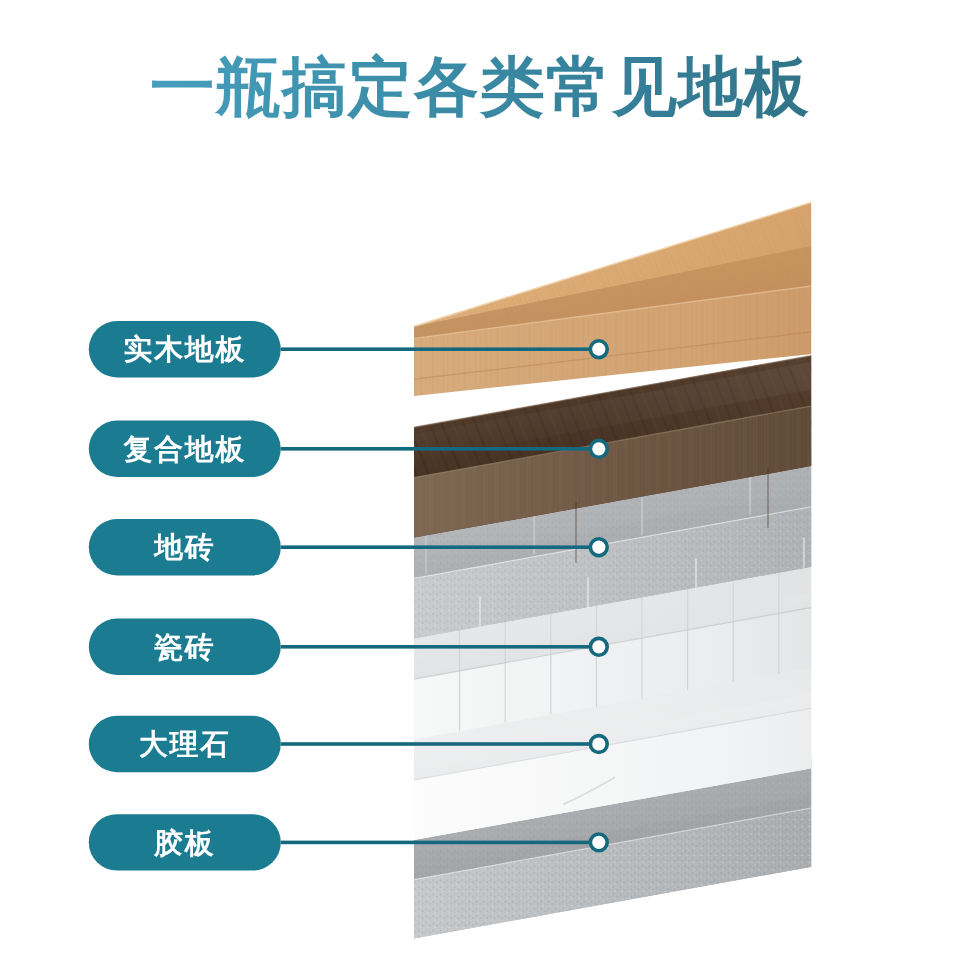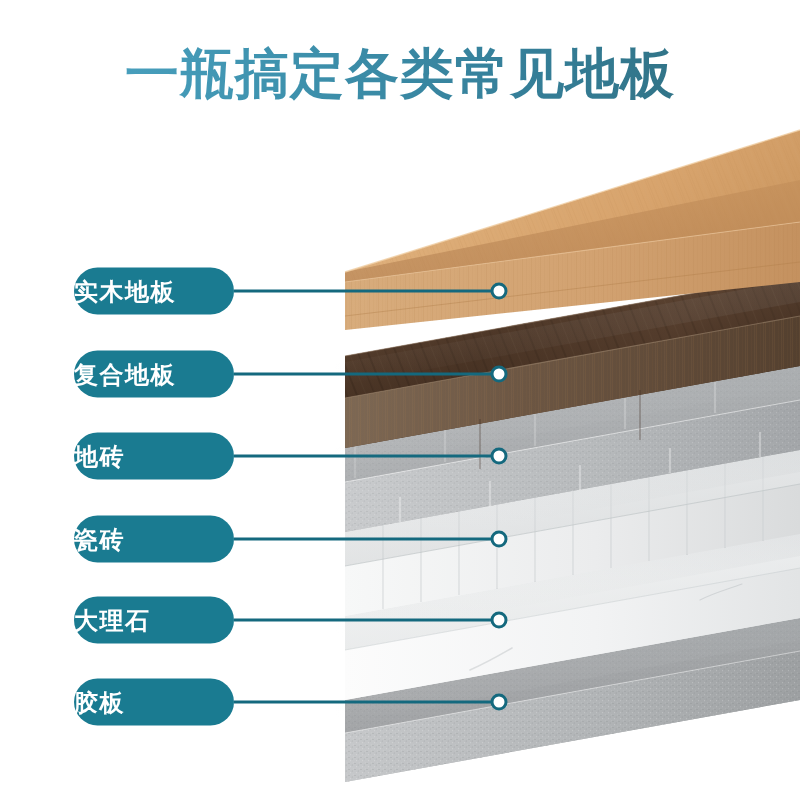--- a/index.html
+++ b/index.html
@@ -5,21 +5,21 @@
   html, body {
     margin: 0;
     padding: 0;
     background: #ffffff;
   }
   body {
     font-family: "Liberation Sans", "DejaVu Sans", sans-serif;
   }
   #stage {
     position: relative;
-    width: 800px;
+    width: 676px;
     height: 800px;
     overflow: hidden;
     background: #ffffff;
   }
 
   
   #title {
     position: absolute;
     left: 0;
     top: 44px;
@@ -57,21 +57,21 @@
     position: absolute;
     left: 74px;
     transform: translateY(-50%);
     width: 160px;
     height: 47px;
     border-radius: 24px;
     background: #1A7B91;
     color: #ffffff;
     display: flex;
     align-items: center;
-    justify-content: flex-start;
+    justify-content: center;
     font-size: 24px;
     font-weight: bold;
     letter-spacing: 1.5px;
     box-sizing: border-box;
     user-select: none;
   }
   .leader {
     position: absolute;
     left: 234px;
     transform: translateY(-50%);

